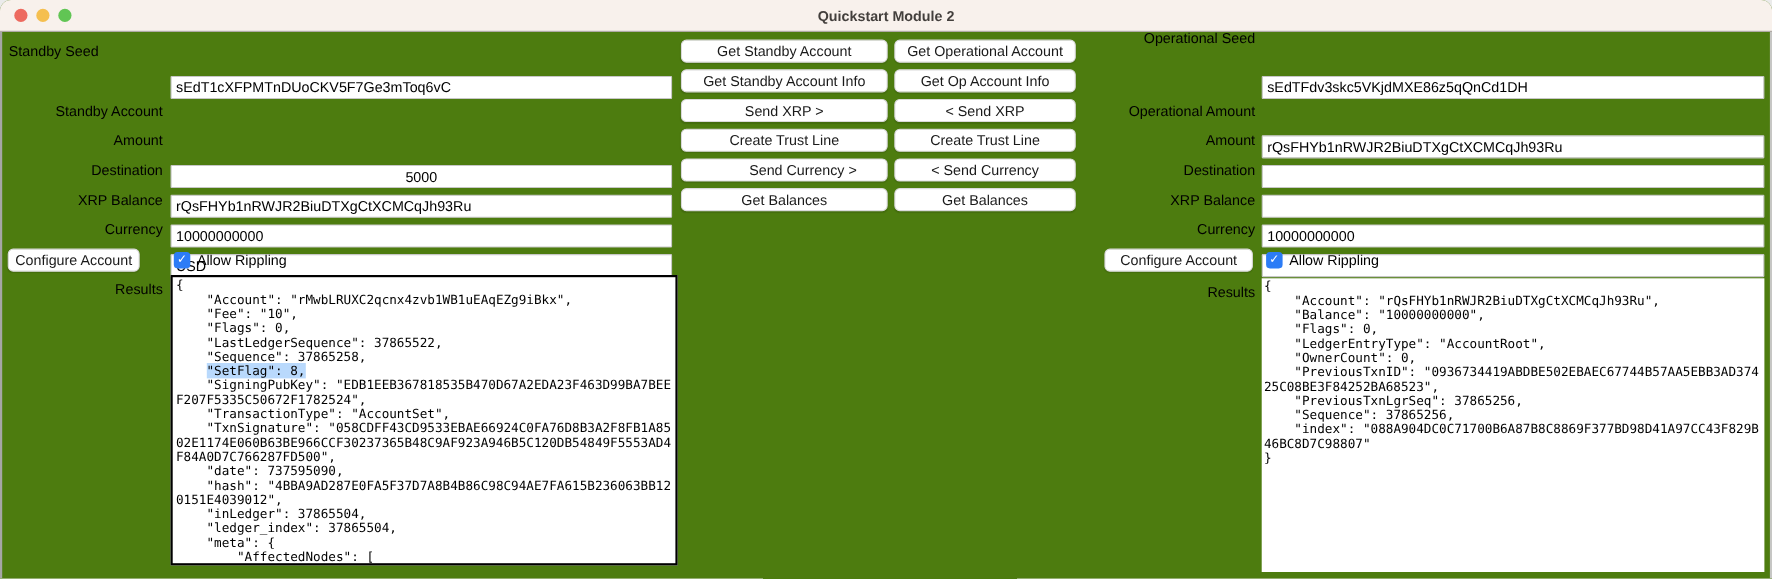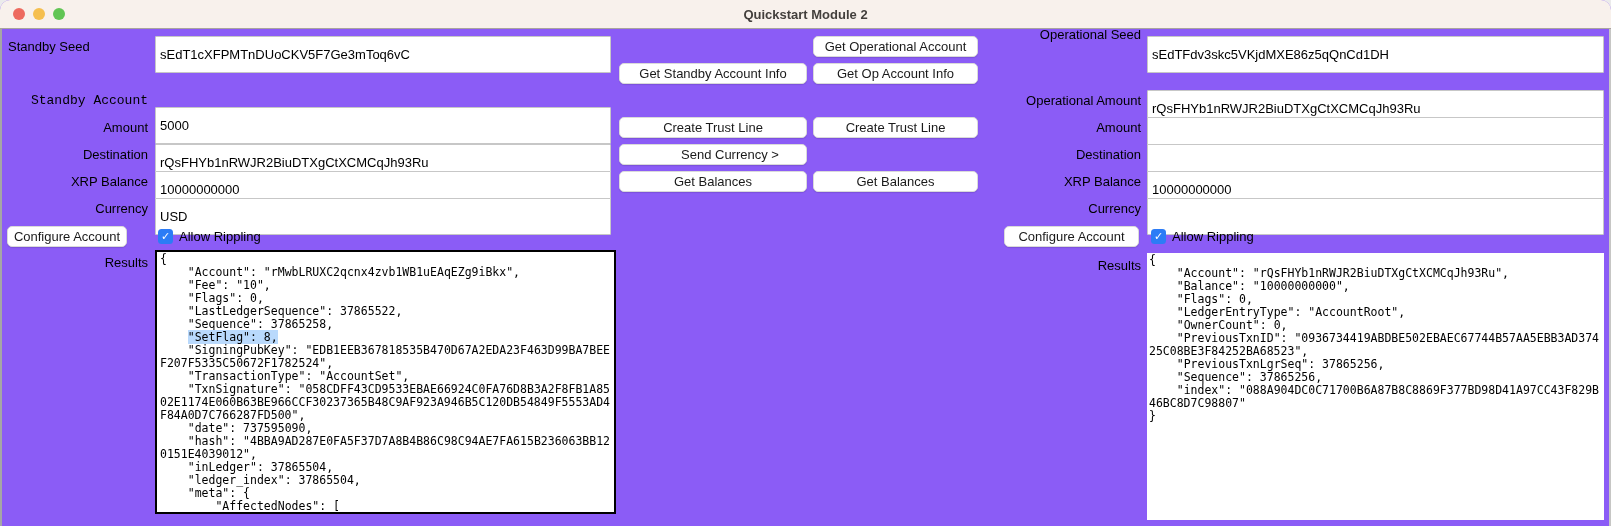--- a/index.html
+++ b/index.html
@@ -5,21 +5,21 @@
   * { margin: 0; padding: 0; box-sizing: border-box; }
   html,body { width:1611px; height:526px; }
   body {
     font-family: "Liberation Sans", "DejaVu Sans", sans-serif;
     background: #ebebeb;
     overflow: hidden;
   }
   .window {
     position: relative;
     width: 1611px; height: 526px;
-    background: #8b5cf6;
+    background: #4d7c0f;
     border-radius: 10px 10px 0 0;
     overflow: hidden;
   }
   .edge-left  { position:absolute; left:0; top:28px; width:2px; height:498px; background:#a6a6a6; }
   .edge-right { position:absolute; right:0; top:28px; width:2px; height:498px; background:#c6c6c4; }
 
   
   .titlebar {
     position: absolute; left:0; top:0; width:1611px; height:29px;
     background: #f8f1ec;
@@ -36,24 +36,24 @@
   }
 
   
   .lbl {
     position:absolute; height:21px; line-height:21px;
     font-size:13px; color:#000; white-space:nowrap;
   }
   .lbl-left  { left:0;    width:148px; text-align:right; }
   .lbl-right { left:993px; width:148px; text-align:right; }
   .inp {
-    position:absolute; height:37px;
+    position:absolute; height:21px;
     background:#fff; border:1px solid #c7c7c7; border-radius:1px;
     font-family:"Liberation Sans","DejaVu Sans",sans-serif;
-    font-size:13px; color:#000; padding:0 4px; outline:none;
+    font-size:13px; color:#000; padding:0 4px; outline:none;margin-top:33px;
   }
   .inp-left  { left:155px;  width:456px; }
   .inp-right { left:1147px; width:457px; }
 
   .btn {
     position:absolute; height:21px;
     background:#fff; border:1px solid #dadada; border-radius:5px;
     box-shadow:0 1px 1px rgba(0,0,0,0.12);
     font-size:13px; color:#1a1a1a;
     display:flex; align-items:center; justify-content:center;
@@ -100,24 +100,24 @@
   <div class="titlebar">
     <span class="traffic t-red"></span>
     <span class="traffic t-yellow"></span>
     <span class="traffic t-green"></span>
     <div class="title">Quickstart Module 2</div>
   </div>
 
   <div class="lbl" style="left:8px; top:36px;">Standby Seed</div>
   <input class="inp inp-left" style="top: 36px;" value="sEdT1cXFPMTnDUoCKV5F7Ge3mToq6vC">
 
-  <div class="lbl lbl-left" style="top:90px;font-family:Liberation Mono, monospace;">Standby Account</div>
+  <div class="lbl lbl-left" style="top:90px;">Standby Account</div>
 
   <div class="lbl lbl-left" style="top:117px;">Amount</div>
-  <input class="inp inp-left" style="top: 107px;" value="5000">
+  <input class="inp inp-left" style="top: 117px; text-align: center;" value="5000">
 
   <div class="lbl lbl-left" style="top:144px;">Destination</div>
   <input class="inp inp-left" style="top: 144px;" value="rQsFHYb1nRWJR2BiuDTXgCtXCMCqJh93Ru">
 
   <div class="lbl lbl-left" style="top:171px;">XRP Balance</div>
   <input class="inp inp-left" style="top: 171px;" value="10000000000">
 
   <div class="lbl lbl-left" style="top:198px;">Currency</div>
   <input class="inp inp-left" style="top: 198px;" value="USD">
 
@@ -138,28 +138,32 @@
     "TransactionType": "AccountSet",
     "TxnSignature": "058CDFF43CD9533EBAE66924C0FA76D8B3A2F8FB1A8502E1174E060B63BE966CCF30237365B48C9AF923A946B5C120DB54849F5553AD4F84A0D7C766287FD500",
     "date": 737595090,
     "hash": "4BBA9AD287E0FA5F37D7A8B4B86C98C94AE7FA615B236063BB120151E4039012",
     "inLedger": 37865504,
     "ledger_index": 37865504,
     "meta": {
         "AffectedNodes": [</span></pre>
   </div>
 
+  <div class="btn col1" style="top:36px;">Get Standby Account</div>
   <div class="btn col1" style="top:63px;">Get Standby Account Info</div>
+  <div class="btn col1" style="top:90px;">Send XRP &gt;</div>
   <div class="btn col1" style="top:117px;">Create Trust Line</div>
   <div class="btn col1" style="top:144px;padding-left:34px;">Send Currency &gt;</div>
   <div class="btn col1" style="top:171px;">Get Balances</div>
 
   <div class="btn col2" style="top:36px;">Get Operational Account</div>
   <div class="btn col2" style="top:63px;">Get Op Account Info</div>
+  <div class="btn col2" style="top:90px;">&lt; Send XRP</div>
   <div class="btn col2" style="top:117px;">Create Trust Line</div>
+  <div class="btn col2" style="top:144px;">&lt; Send Currency</div>
   <div class="btn col2" style="top:171px;">Get Balances</div>
 
   <div class="lbl lbl-right" style="top:24px;">Operational Seed</div>
   <input class="inp inp-right" style="top: 36px;" value="sEdTFdv3skc5VKjdMXE86z5qQnCd1DH">
 
   <div class="lbl lbl-right" style="top:90px;">Operational Amount</div>
   <input class="inp inp-right" style="top: 90px;" value="rQsFHYb1nRWJR2BiuDTXgCtXCMCqJh93Ru">
 
   <div class="lbl lbl-right" style="top:117px;">Amount</div>
   <input class="inp inp-right" style="top: 117px;" value="">

